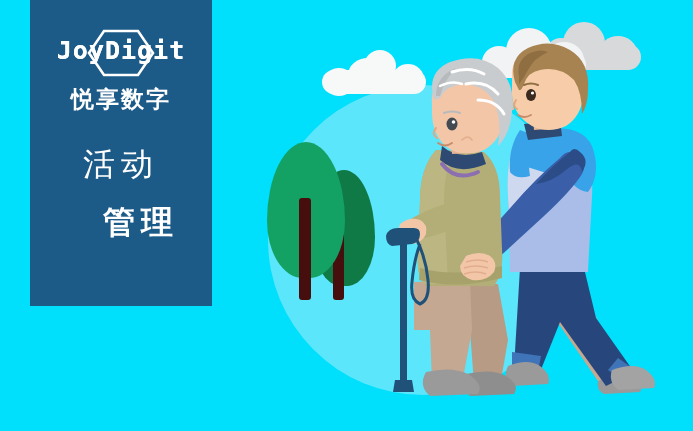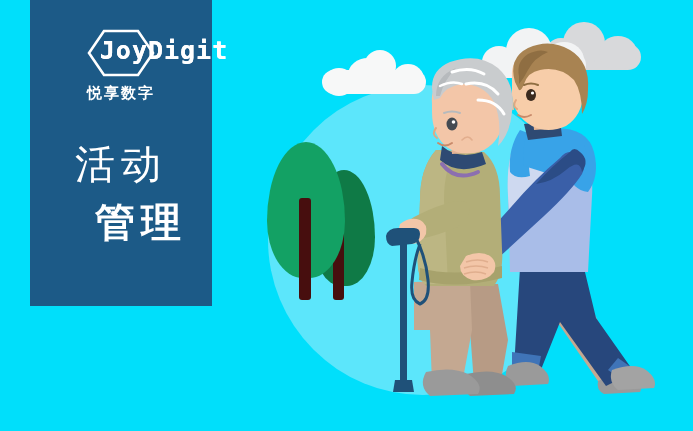--- a/index.html
+++ b/index.html
@@ -99,41 +99,40 @@
     position: absolute;
     left: 0; top: 8px;
     width: 182px;
     text-align: center;
     font-family: "DejaVu Sans Mono", monospace;
     font-weight: bold;
     font-size: 25px;
     letter-spacing: 1px;
     color: #FFFFFF;
     text-shadow: 0 0 0 #fff;
-    padding-left: 43px;
   }
   #logo-sub {
     margin-top: 6px;
     font-family: "DejaVu Sans", sans-serif;
     font-weight: bold;
-    font-size: 15px;
+    font-size: 23px;
     letter-spacing: 2px;
     color: #FFFFFF;
   }
   #panel-title {
     position: absolute;
     left: 0;
     top: 135px;
     width: 182px;
     text-align: center;
     color: #FFFFFF;
   }
   #panel-title .line {
-    font-family: Liberation Sans, sans-serif;
-    font-size: 40px;
+    font-family: Liberation Serif, serif;
+    font-size: 32px;
     line-height: 58px;
     letter-spacing: 6px;
     display: block;
   }
   #panel-title .line1 { font-weight: 400; }
   #panel-title .line2 { font-weight: 700; margin-left: 40px; }
 
   
   #people {
     position: absolute;

